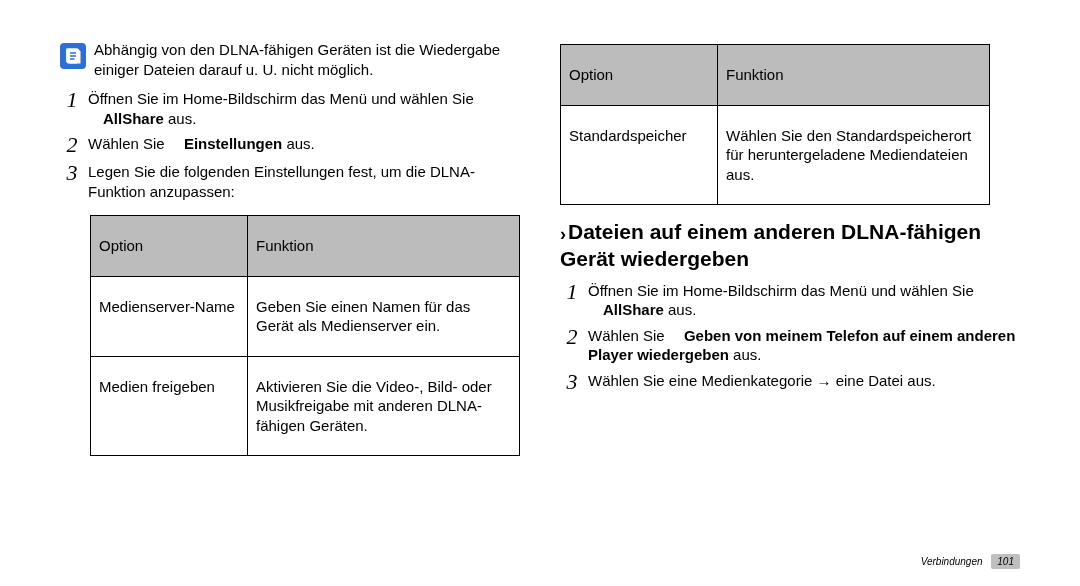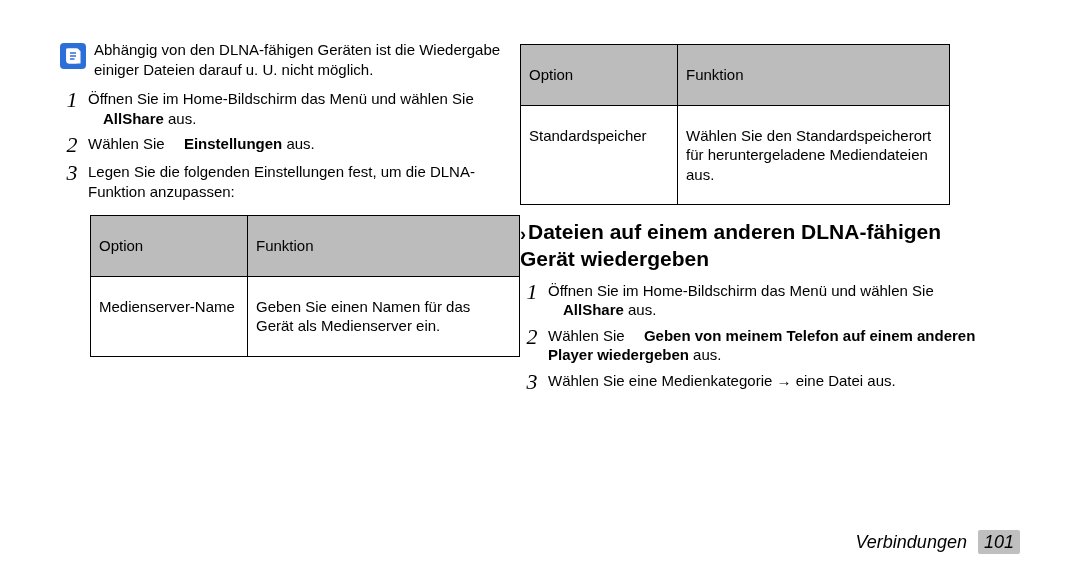--- a/index.html
+++ b/index.html
@@ -15,20 +15,21 @@
   }
   .page {
     position: relative;
     width: 1080px;
     height: 586px;
     box-sizing: border-box;
     padding: 40px 60px 0 60px;
   }
   .columns {
     display: flex;
+    gap: 40px;
   }
   .col {
     width: 460px;
   }
   .note-row {
     display: flex;
     align-items: flex-start;
     margin-bottom: 10px;
   }
   .note-icon-box {
@@ -97,23 +98,23 @@
     line-height: 1.2;
   }
   .chevron {
     font-family: Arial, sans-serif;
     font-size: 18px;
     vertical-align: -1px;
     margin-right: 2px;
   }
   .footer {
     position: absolute;
-    bottom: 32px;
+    bottom: 18px;
     right: 60px;
-    font-size: 18px;
+    font-size: 10px;
   }
   .footer .sec-name { font-style: italic; margin-right: 6px; }
   .footer .page-num {
     background: #bfbfbf;
     padding: 2px 6px;
     border-radius: 2px;
     font-style: italic;
   }
 </style>
 </head>
@@ -160,20 +161,24 @@
       <table class="options">
         <tbody>
             <tr>
           <th class="col-opt">Option</th>
           <th>Funktion</th>
         </tr>
         <tr>
           <td>Medienserver-Name</td>
           <td>Geben Sie einen Namen für das Gerät als Medienserver ein.</td>
         </tr>
+        <tr>
+          <td>Medien freigeben</td>
+          <td>Aktivieren Sie die Video-, Bild- oder Musikfreigabe mit anderen DLNA-fähigen Geräten.</td>
+        </tr>
       </tbody>
         </table>
     </div>
 
     <div class="col">
 
       <table class="options" style="margin-left:0;">
         <tbody>
             <tr>
           <th class="col-opt">Option</th>

